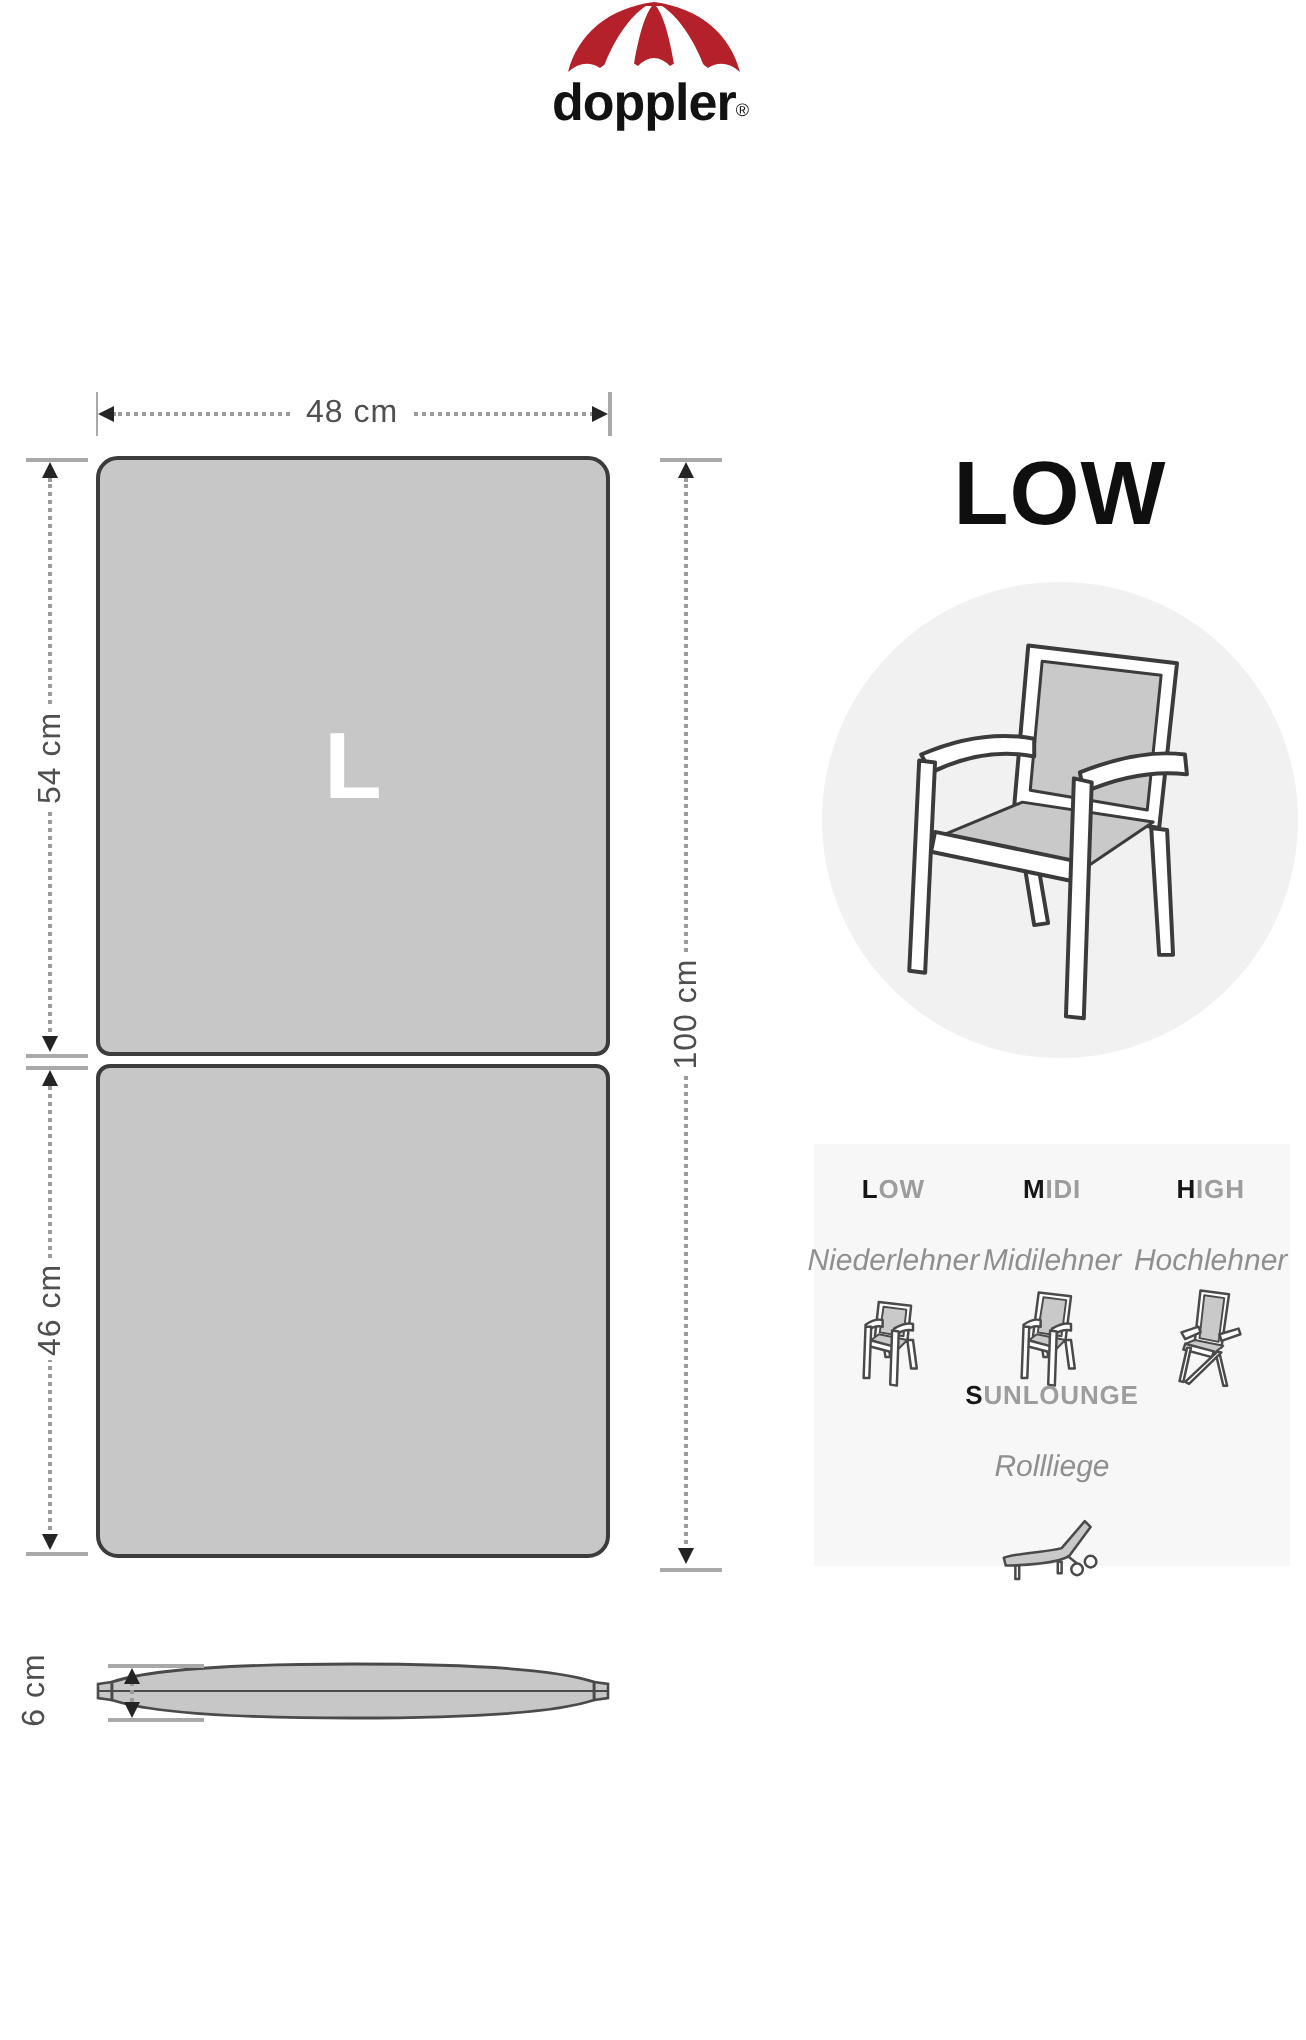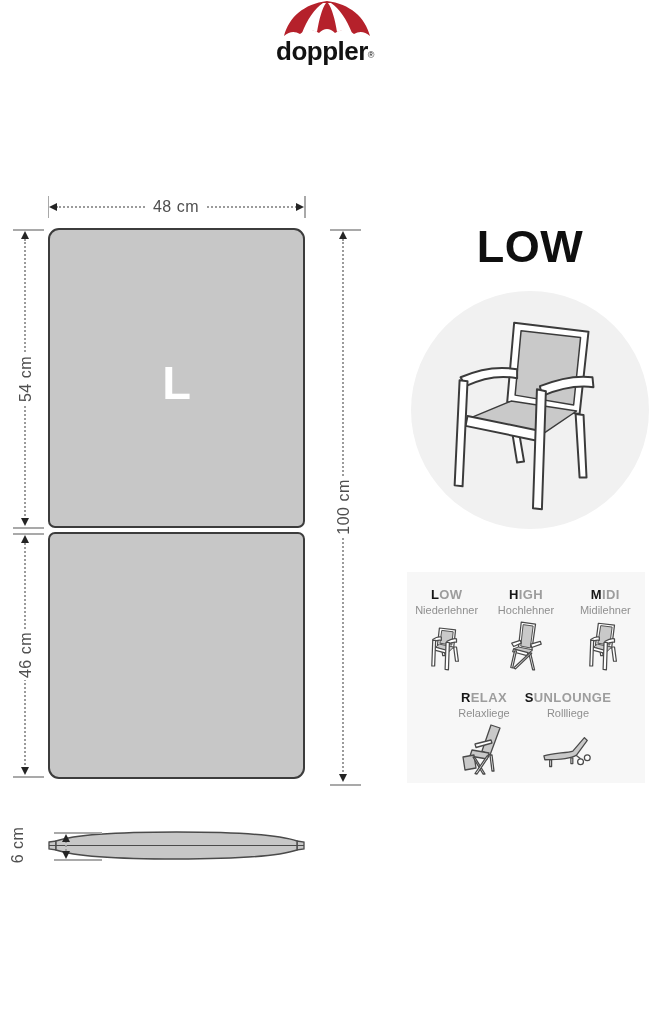--- a/index.html
+++ b/index.html
@@ -62,21 +62,21 @@
   .type-panel {
     position:absolute; left:407px; top:572px; width:238px; height:211px;
     background:#f7f7f7;
   }
   .type-row { position:absolute; left:0; width:100%; display:flex; }
   .type-row.r1 { top:15px; justify-content:space-around; }
   .type-row.r2 { top:118px; justify-content:center; gap:6px; }
   .type-item { display:flex; flex-direction:column; align-items:center; width:78px; }
   .type-name { font-size:13px; font-weight:700; letter-spacing:0.4px; color:#9d9d9d; white-space:nowrap; }
   .type-name .first { color:#161616; }
-  .type-sub { font-size:11px; color:#8f8f8f; margin-top:2px; white-space:nowrap; }
+  .type-sub { font-size:15px; color:#8f8f8f; margin-top:20px; white-space:nowrap;font-style:italic; }
   .type-icon { margin-top:5px; }
 
   
   .footer {
     position:absolute; left:0; top:997px; width:100%; text-align:center;
     font-size:13.5px; color:#8c8c8c; letter-spacing:0.3px;
   }
 </style>
 </head>
 <body>
@@ -184,74 +184,59 @@
             <path d="M7,26 L22,30 L21,33 L6,29 Z" fill="#fff"></path>
             <path d="M5,18 Q10,14.5 14,15.5 L14,19 Q10,18 6,21 Z" fill="#fff"></path>
             <path d="M20,20 Q26,16.5 30,17.5 L30,21 Q26,20 20,23.5 Z" fill="#fff"></path>
             <path d="M5,19 L8,19 L7,46 L4,46 Z" fill="#fff"></path>
             <path d="M19,21 L22.5,21.5 L21.5,50 L18,49.5 Z" fill="#fff"></path>
           </g>
         </svg>
       </div>
 
       <div class="type-item">
-        <div class="type-name"><span class="first">H</span><span>IGH</span></div>
-        <div class="type-sub">Hochlehner</div>
-        <svg class="type-icon" width="40" height="52" viewBox="0 0 42 52">
-          <g stroke="#4a4a4a" stroke-width="1.3" stroke-linejoin="round">
-            <path d="M16,0 L31,2 L27,30 L13,27 Z" fill="#fff"></path>
-            <path d="M18,2.5 L28.5,4 L25.5,27 L15.5,25 Z" fill="#c9c9c9" stroke-width="1"></path>
-            <path d="M6,22 L15,19 L16,22 L8,25.5 Z" fill="#fff"></path>
-            <path d="M26,23 L36,20 L37,23 L27,26.5 Z" fill="#fff"></path>
-            <path d="M8,28 L13,26 L28,29 L23,33 Z" fill="#c9c9c9" stroke-width="1"></path>
-            <path d="M8,28 L23,32 L22,35 L7,31 Z" fill="#fff"></path>
-            <path d="M9,30 L11,30 L7,48 L5,47.5 Z" fill="#fff"></path>
-            <path d="M24,33 L26,33 L30,50 L28,50 Z" fill="#fff"></path>
-            <path d="M25,32 L27,32.5 L10,49 L8,48 Z" fill="#fff"></path>
-          </g>
-        </svg>
-      </div>
-
-      <div class="type-item">
         <div class="type-name"><span class="first">M</span><span>IDI</span></div>
         <div class="type-sub">Midilehner</div>
         <svg class="type-icon" width="38" height="52" viewBox="0 0 40 52">
           <g stroke="#4a4a4a" stroke-width="1.3" stroke-linejoin="round">
             <path d="M14,25 L16.5,25 L18,35 L15.5,35 Z" fill="#fff"></path>
             <path d="M27,26 L30,26 L32,41 L29,41 Z" fill="#fff"></path>
             <path d="M13,1 L30,3 L27,27 L10,24 Z" fill="#fff"></path>
             <path d="M15.5,3.5 L27.5,5 L25,24 L12.5,22 Z" fill="#c9c9c9" stroke-width="1"></path>
             <path d="M8,26 L12,23 L27,26 L22,31 Z" fill="#c9c9c9" stroke-width="1"></path>
             <path d="M7,26 L22,30 L21,33 L6,29 Z" fill="#fff"></path>
             <path d="M5,18 Q10,14.5 14,15.5 L14,19 Q10,18 6,21 Z" fill="#fff"></path>
             <path d="M20,20 Q26,16.5 30,17.5 L30,21 Q26,20 20,23.5 Z" fill="#fff"></path>
             <path d="M5,19 L8,19 L7,46 L4,46 Z" fill="#fff"></path>
             <path d="M19,21 L22.5,21.5 L21.5,50 L18,49.5 Z" fill="#fff"></path>
           </g>
         </svg>
       </div>
+
+      <div class="type-item">
+        <div class="type-name"><span class="first">H</span><span>IGH</span></div>
+        <div class="type-sub">Hochlehner</div>
+        <svg class="type-icon" width="40" height="52" viewBox="0 0 42 52">
+          <g stroke="#4a4a4a" stroke-width="1.3" stroke-linejoin="round">
+            <path d="M16,0 L31,2 L27,30 L13,27 Z" fill="#fff"></path>
+            <path d="M18,2.5 L28.5,4 L25.5,27 L15.5,25 Z" fill="#c9c9c9" stroke-width="1"></path>
+            <path d="M6,22 L15,19 L16,22 L8,25.5 Z" fill="#fff"></path>
+            <path d="M26,23 L36,20 L37,23 L27,26.5 Z" fill="#fff"></path>
+            <path d="M8,28 L13,26 L28,29 L23,33 Z" fill="#c9c9c9" stroke-width="1"></path>
+            <path d="M8,28 L23,32 L22,35 L7,31 Z" fill="#fff"></path>
+            <path d="M9,30 L11,30 L7,48 L5,47.5 Z" fill="#fff"></path>
+            <path d="M24,33 L26,33 L30,50 L28,50 Z" fill="#fff"></path>
+            <path d="M25,32 L27,32.5 L10,49 L8,48 Z" fill="#fff"></path>
+          </g>
+        </svg>
+      </div>
     </div>
 
     <div class="type-row r2">
 
-      <div class="type-item">
-        <div class="type-name"><span class="first">R</span><span>ELAX</span></div>
-        <div class="type-sub">Relaxliege</div>
-        <svg class="type-icon" width="46" height="52" viewBox="0 0 46 52">
-          <g stroke="#4a4a4a" stroke-width="1.3" stroke-linejoin="round">
-            <path d="M30,1 L39,4 L29,31 L21,27 Z" fill="#c9c9c9"></path>
-            <path d="M14,20 L30,16 L31,19 L15,23.5 Z" fill="#fff"></path>
-            <path d="M11,26 L28,29 L26,35 L9,32 Z" fill="#c9c9c9"></path>
-            <path d="M2,33 L13,31 L15,44 L4,46 Z" fill="#c9c9c9"></path>
-            <path d="M12,33 L14,33.5 L24,50 L22,50 Z" fill="#fff"></path>
-            <path d="M26,32 L28,32 L16,50 L14,49.5 Z" fill="#fff"></path>
-            <path d="M29,31 L31,31 L33,47 L31,47 Z" fill="#fff"></path>
-          </g>
-        </svg>
-      </div>
 
       <div class="type-item">
         <div class="type-name"><span class="first">S</span><span>UNLOUNGE</span></div>
         <div class="type-sub">Rollliege</div>
         <svg class="type-icon" width="54" height="44" viewBox="0 0 56 44" style="margin-top:12px;">
           <g stroke="#4a4a4a" stroke-width="1.3" stroke-linejoin="round">
             <path d="M3,25 C12,22 27,22 33,20 L45,6 L48,9 L37,24 C31,28 13,29 4,29 Z" fill="#c9c9c9"></path>
             <path d="M9,29 L11,29 L11,36 L9,36 Z" fill="#fff"></path>
             <path d="M31,27 L33,27 L33,33 L31,33 Z" fill="#fff"></path>
             <circle cx="41" cy="31" r="3" fill="#fff"></circle>

